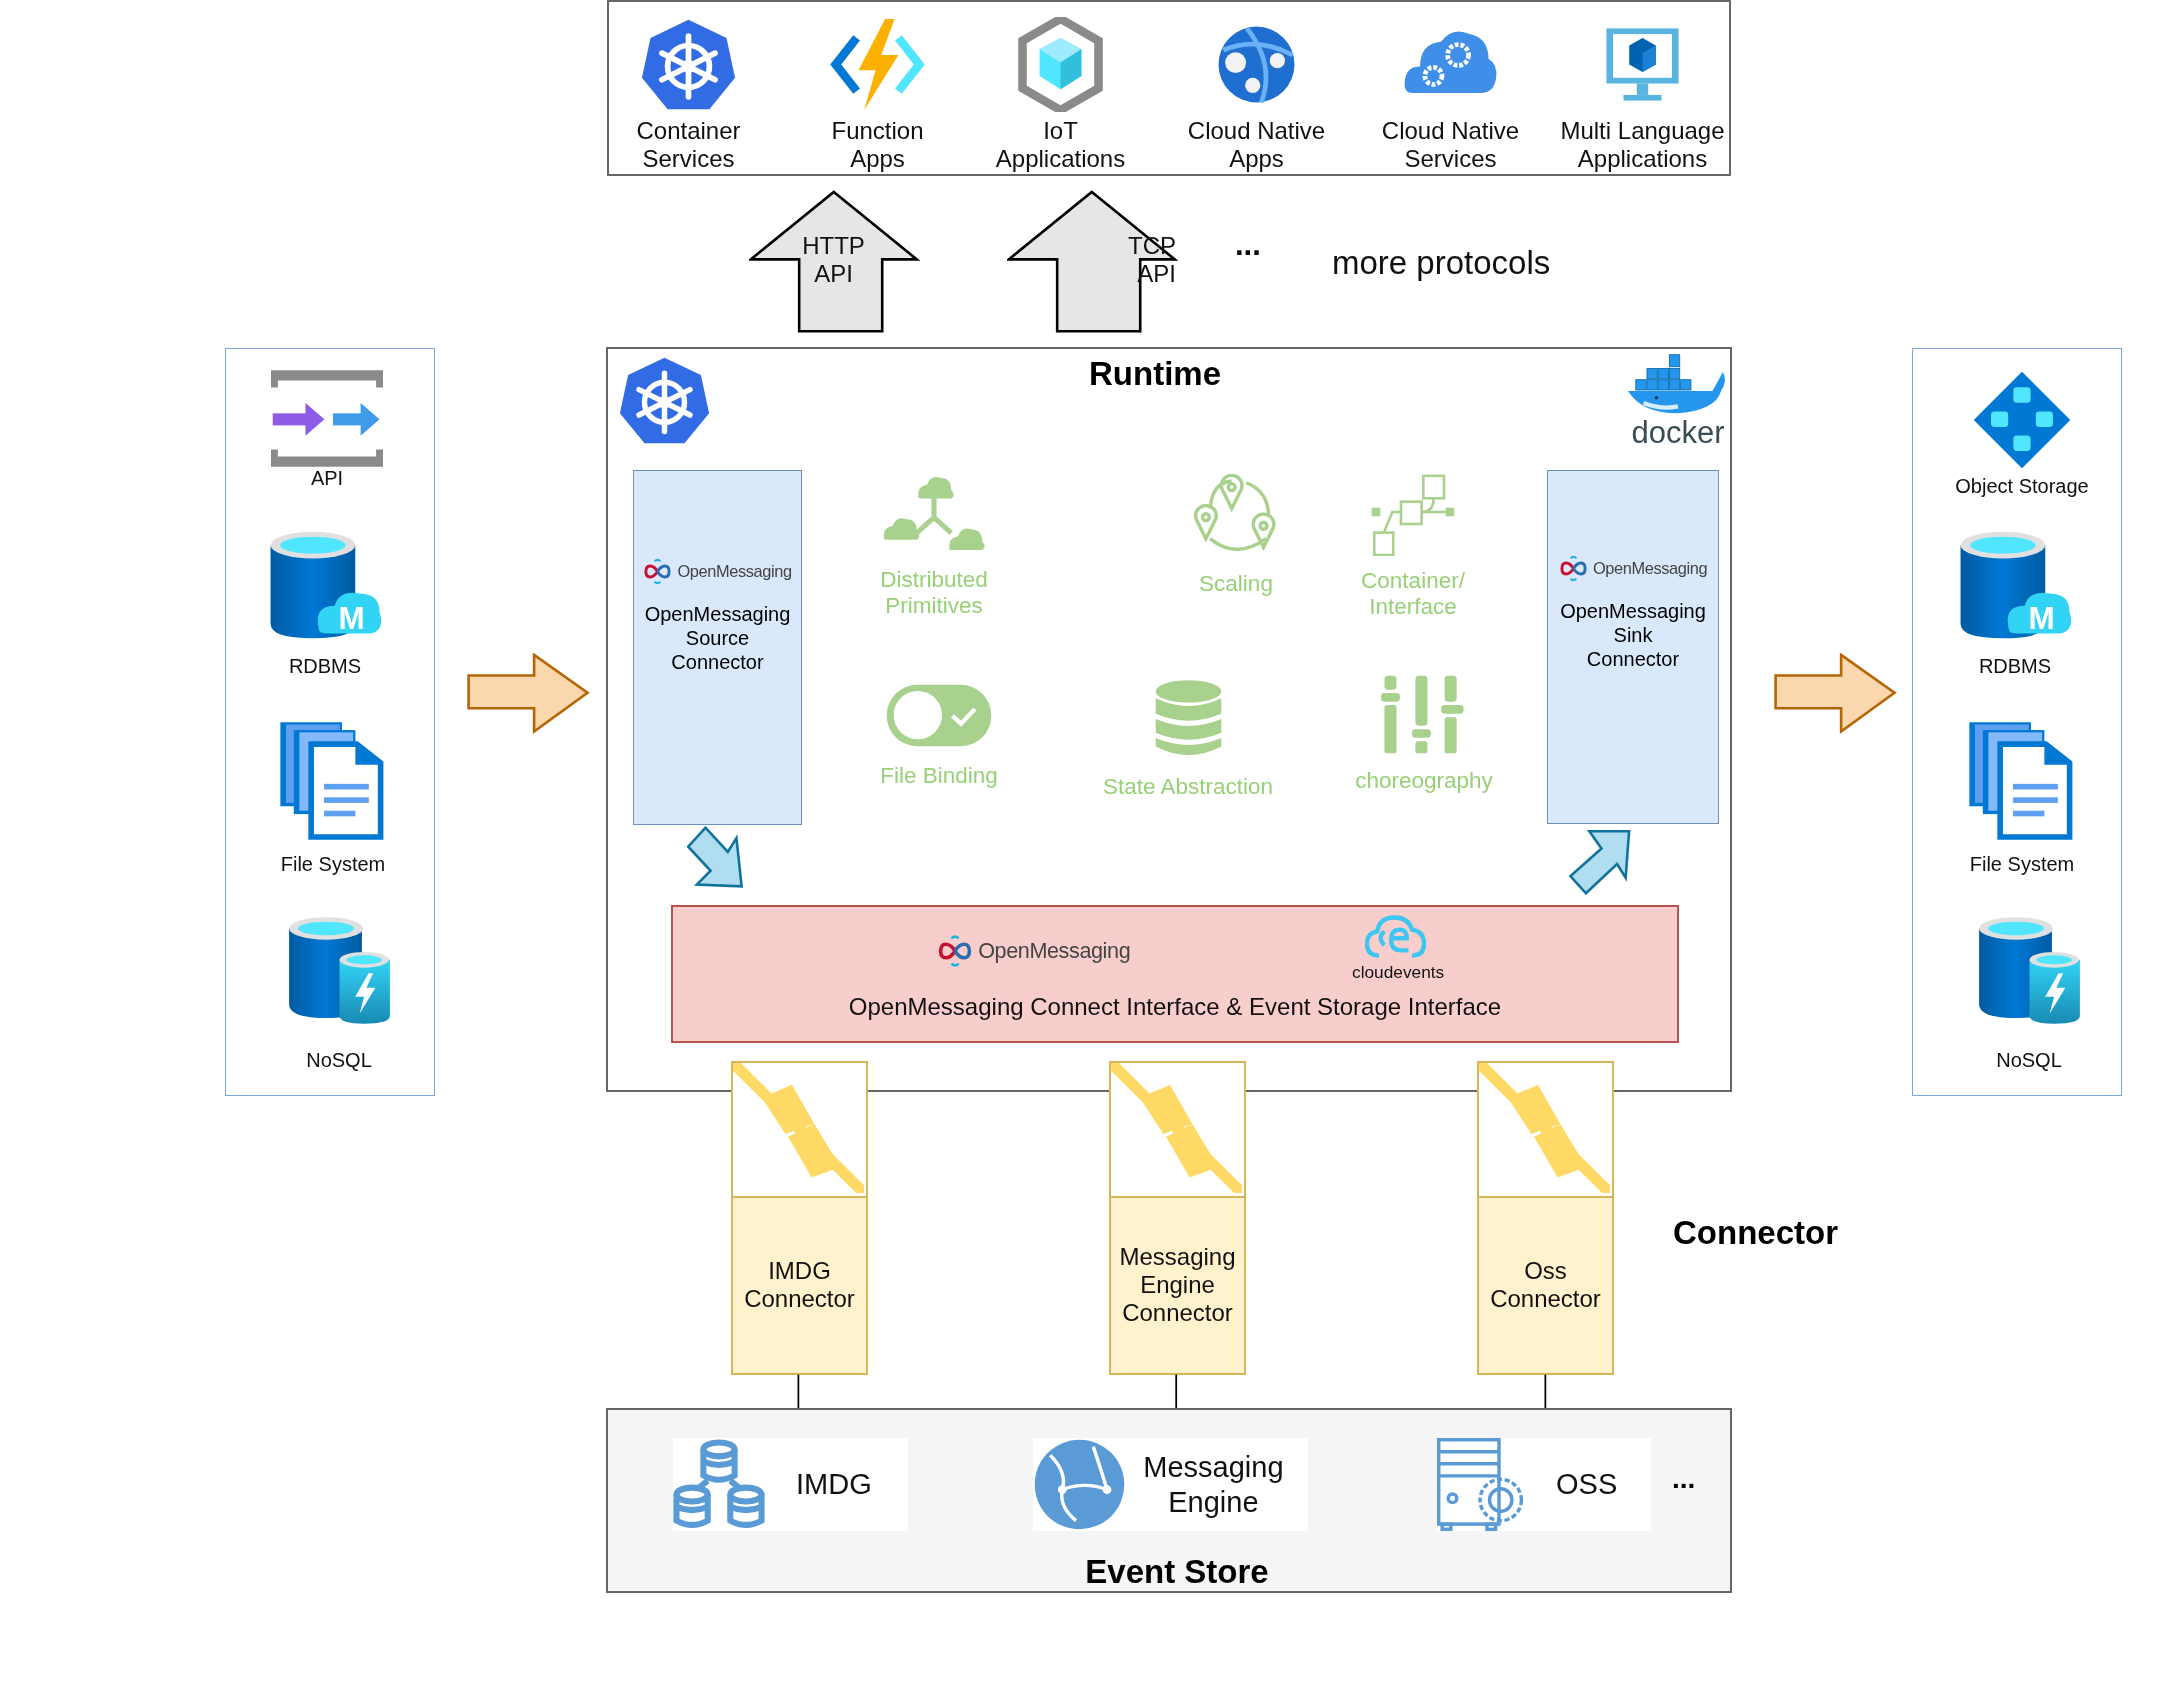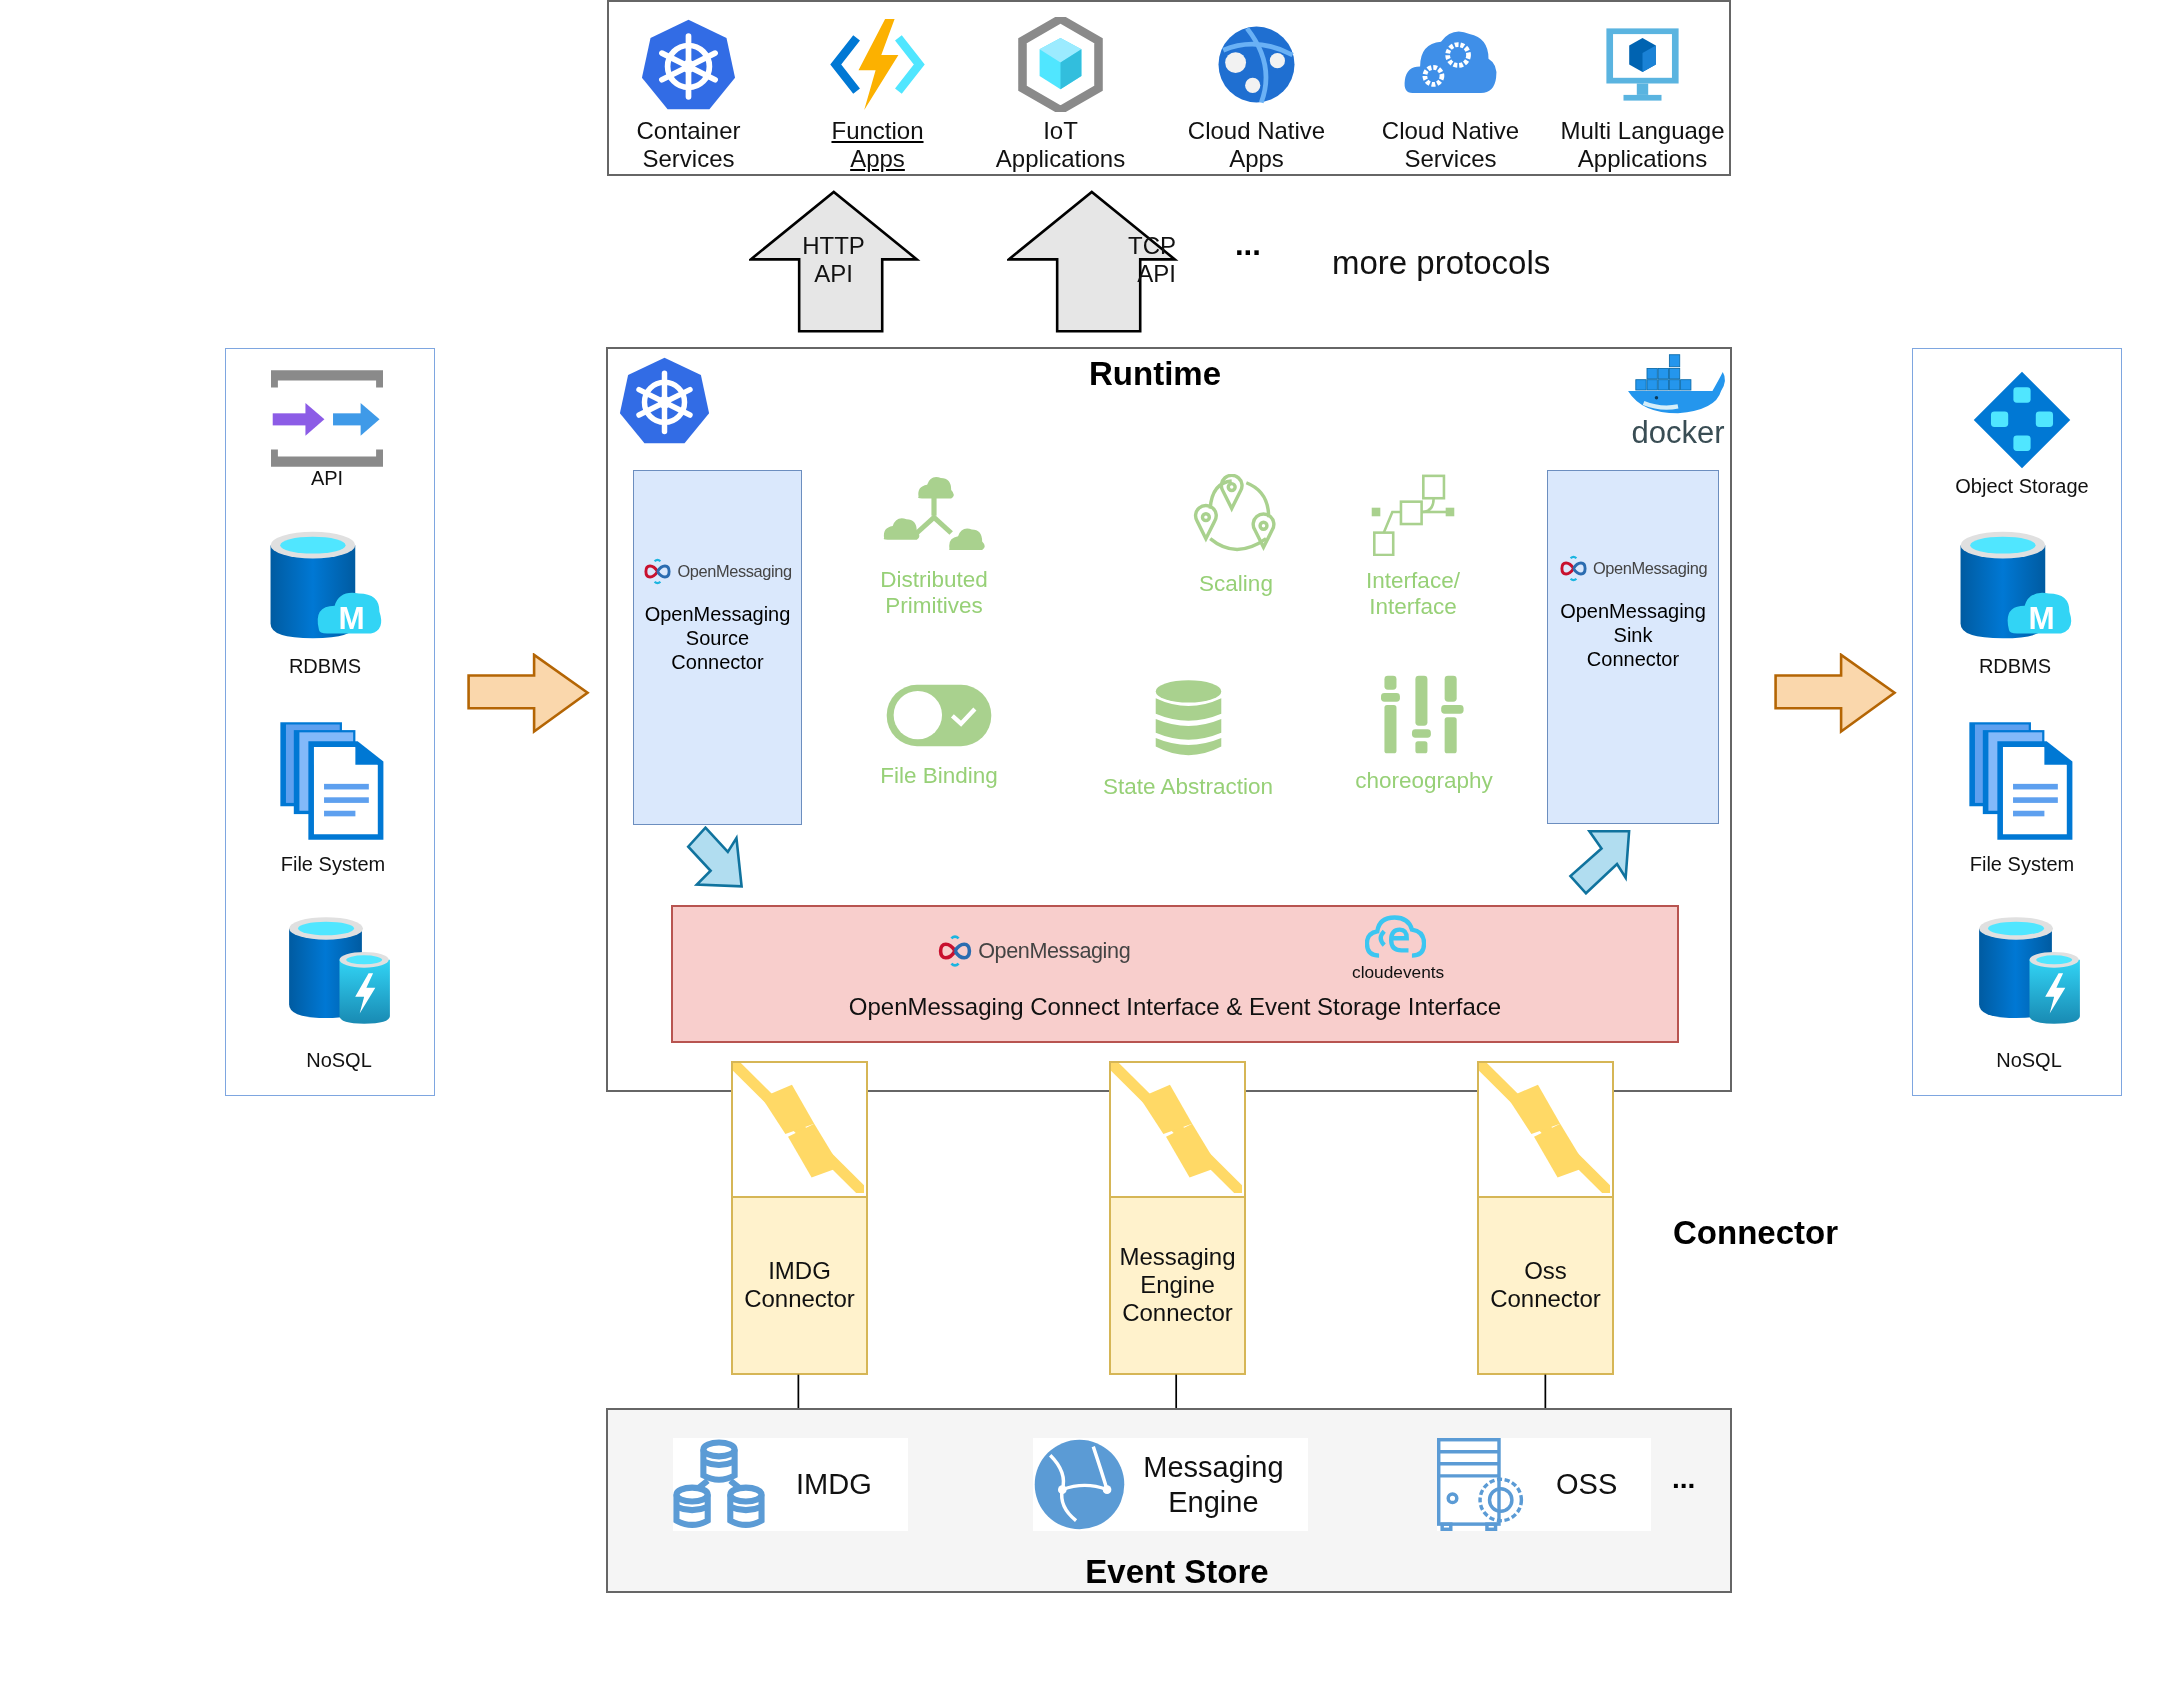--- a/index.html
+++ b/index.html
@@ -103,21 +103,21 @@
 <div class="box grey-border" style="left:607px; top:0px; width:1124px; height:176px;">
 </div>
 <div class="app" style="left:602px;">
   <div class="ico">
     <svg width="95" height="95" viewBox="0 0 110 110">
         <use href="#k8s"></use>
       </svg>
   </div>
   <div class="lbl"><span>Container</span><br><span>Services</span></div>
 </div>
-<div class="app" style="left:791px;text-decoration:underline;">
+<div class="app" style="left:791px;">
   <div class="ico">
     <svg width="95" height="95" viewBox="0 0 100 100">
       <polyline points="28,22 6,50 28,78" fill="none" stroke="#0078d4" stroke-width="9"></polyline>
       <polyline points="72,22 94,50 72,78" fill="none" stroke="#50e6ff" stroke-width="9"></polyline>
       <polygon points="58,2 30,56 48,56 36,98 72,40 54,40 68,2" fill="#fcb100"></polygon>
     </svg>
   </div>
   <div class="lbl"><span>Function</span><br><span>Apps</span></div>
 </div>
 <div class="app" style="left:974px;">
@@ -314,21 +314,21 @@
       <rect x="62" y="2" width="24" height="26"></rect>
       <rect x="36" y="32" width="24" height="26"></rect>
       <rect x="5" y="68" width="22" height="26"></rect>
       <path d="M74,28 Q74,44 60,44"></path>
       <path d="M36,44 L26,44 L16,68"></path>
       <line x1="60" y1="44" x2="90" y2="44"></line>
     </g>
     <rect x="2" y="39" width="10" height="10" fill="#a9d18e"></rect>
     <rect x="88" y="39" width="10" height="10" fill="#a9d18e"></rect>
   </svg>
-  <div class="lbl" style="margin-top:8.6px;"><span>Interface/</span><br><span>Interface</span></div>
+  <div class="lbl" style="margin-top:8.6px;"><span>Container/</span><br><span>Interface</span></div>
 </div>
 <div class="feat" style="left:835px; top:683px;">
   <svg width="108" height="65" viewBox="0 0 125 75">
     <rect x="2" y="2" width="121" height="71" rx="35" fill="#a9d18e"></rect>
     <circle cx="38" cy="37" r="28" fill="#fff"></circle>
     <polyline points="78,38 88,47 104,30" fill="none" stroke="#fff" stroke-width="5"></polyline>
   </svg>
   <div class="lbl" style="margin-top:12px;"><span>File Binding</span></div>
 </div>
 <div class="feat" style="left:1084px; top:679px;">

